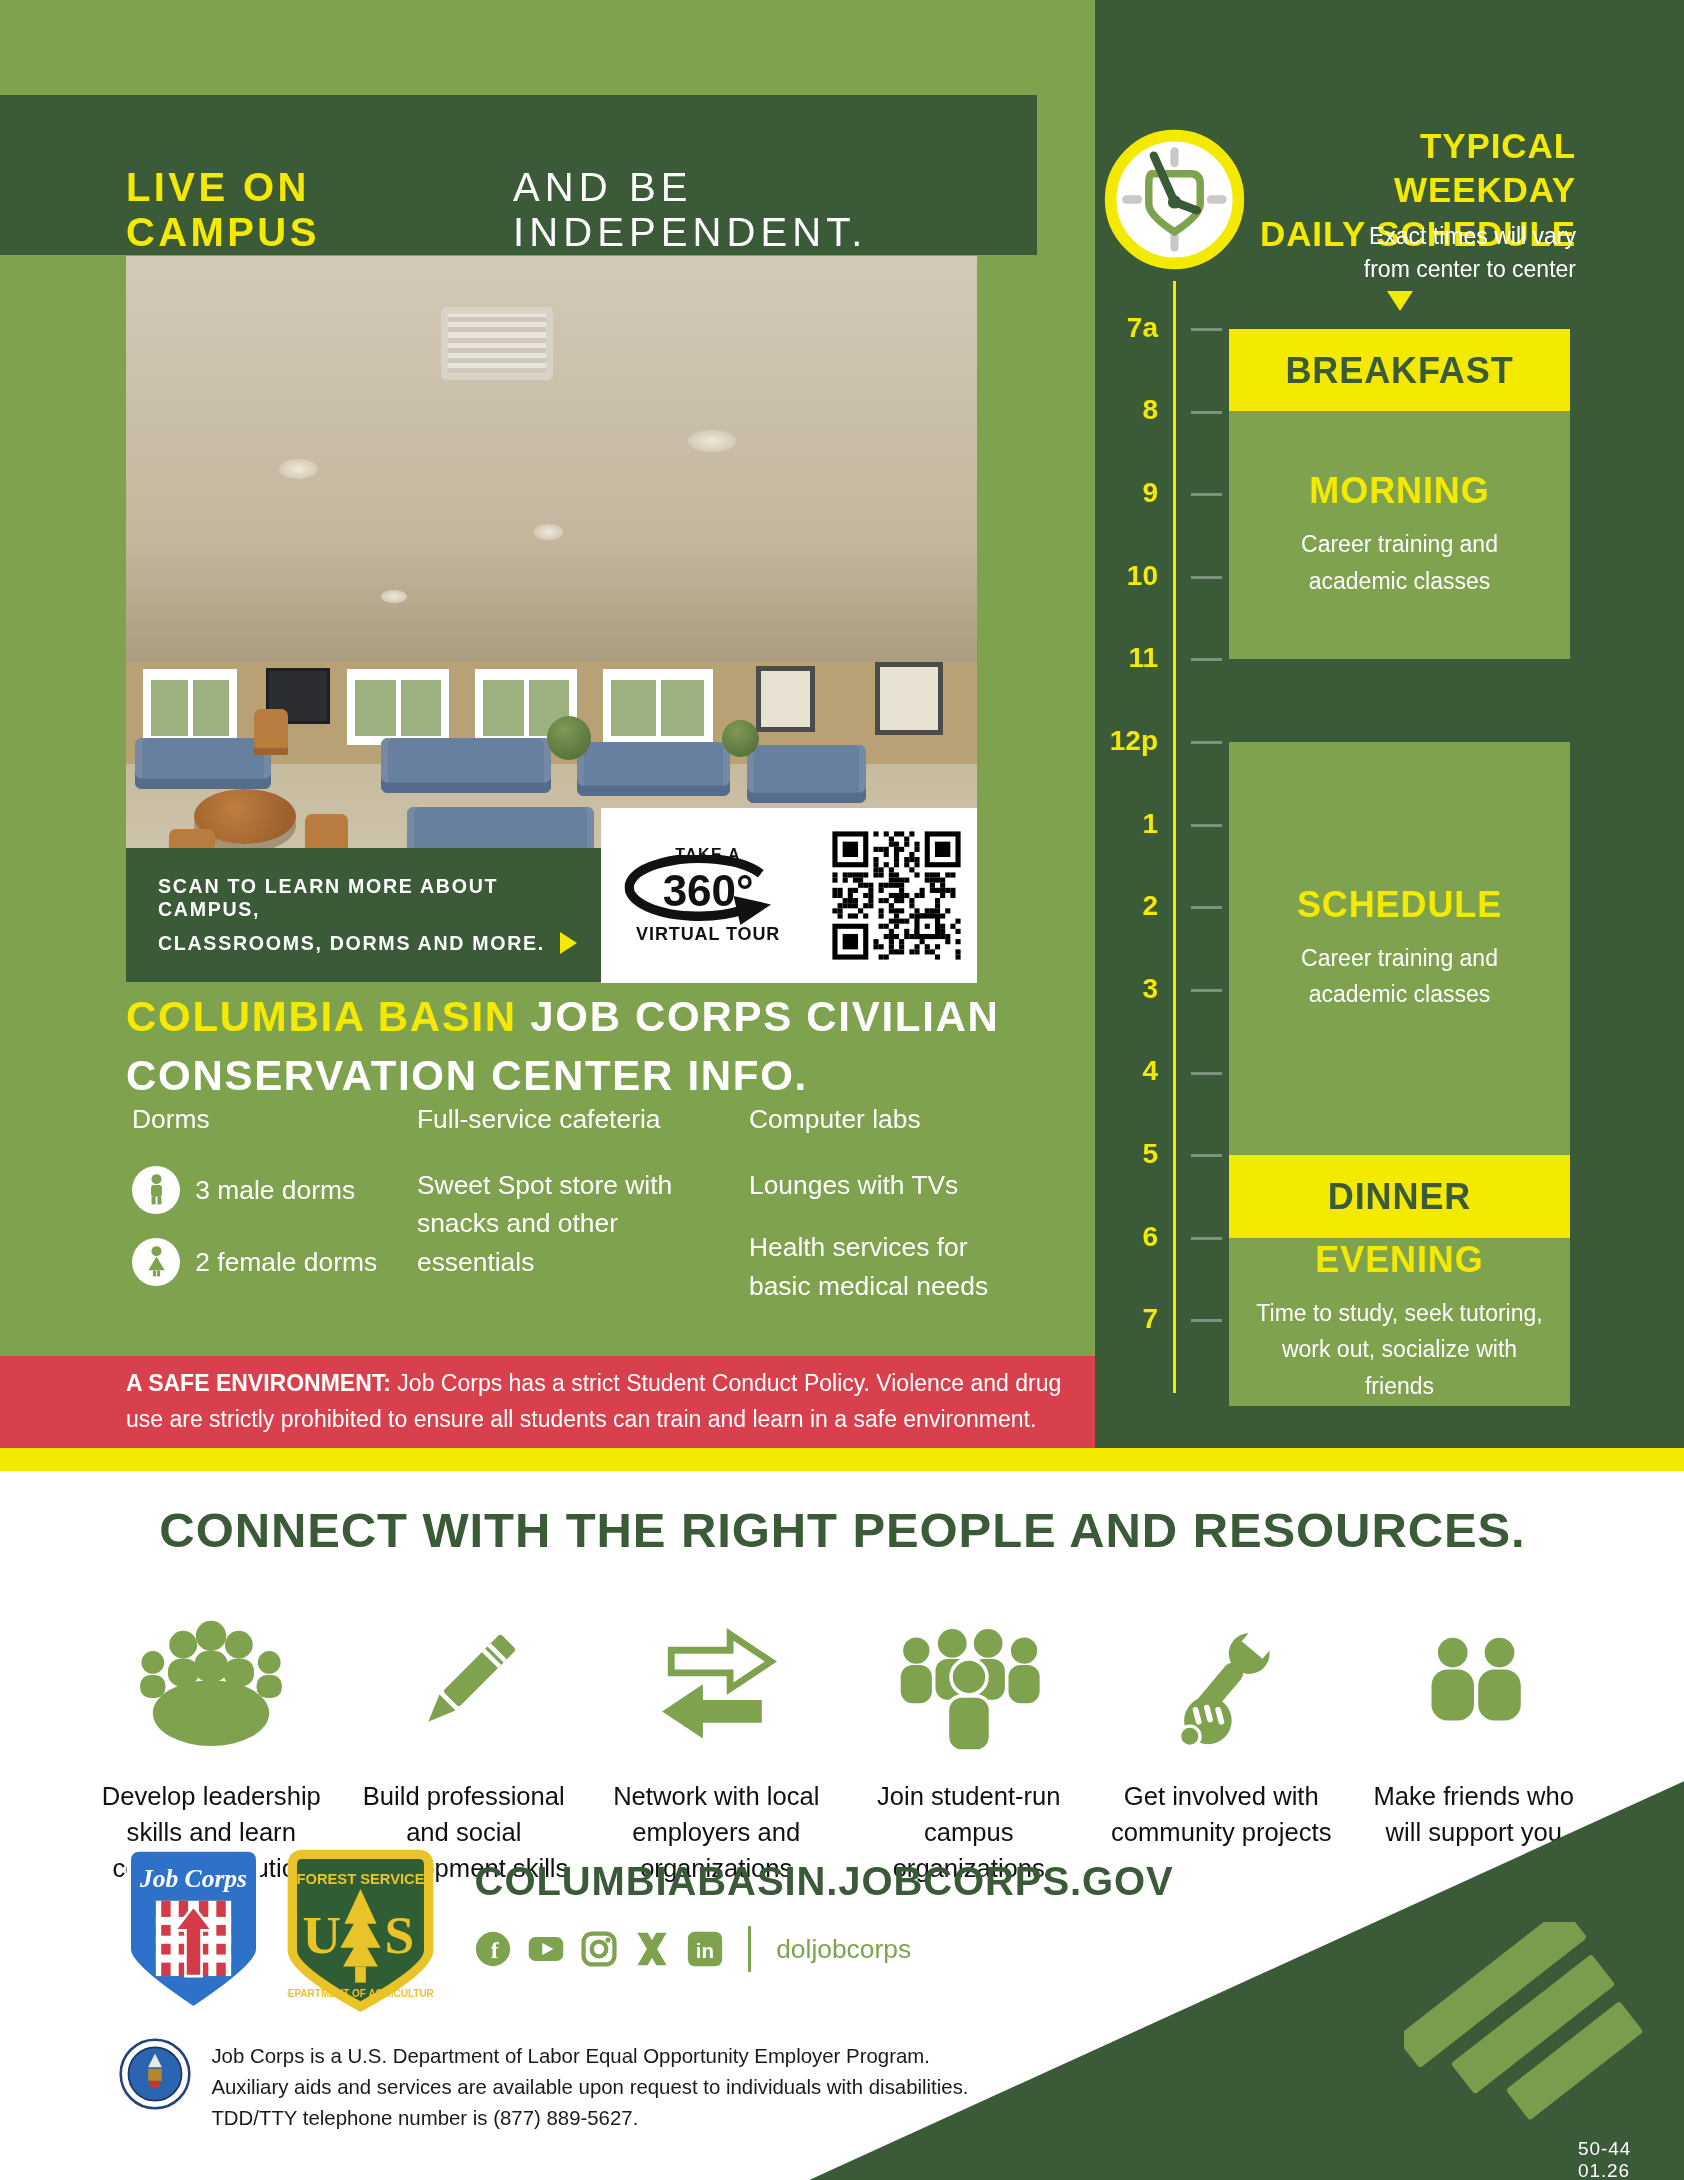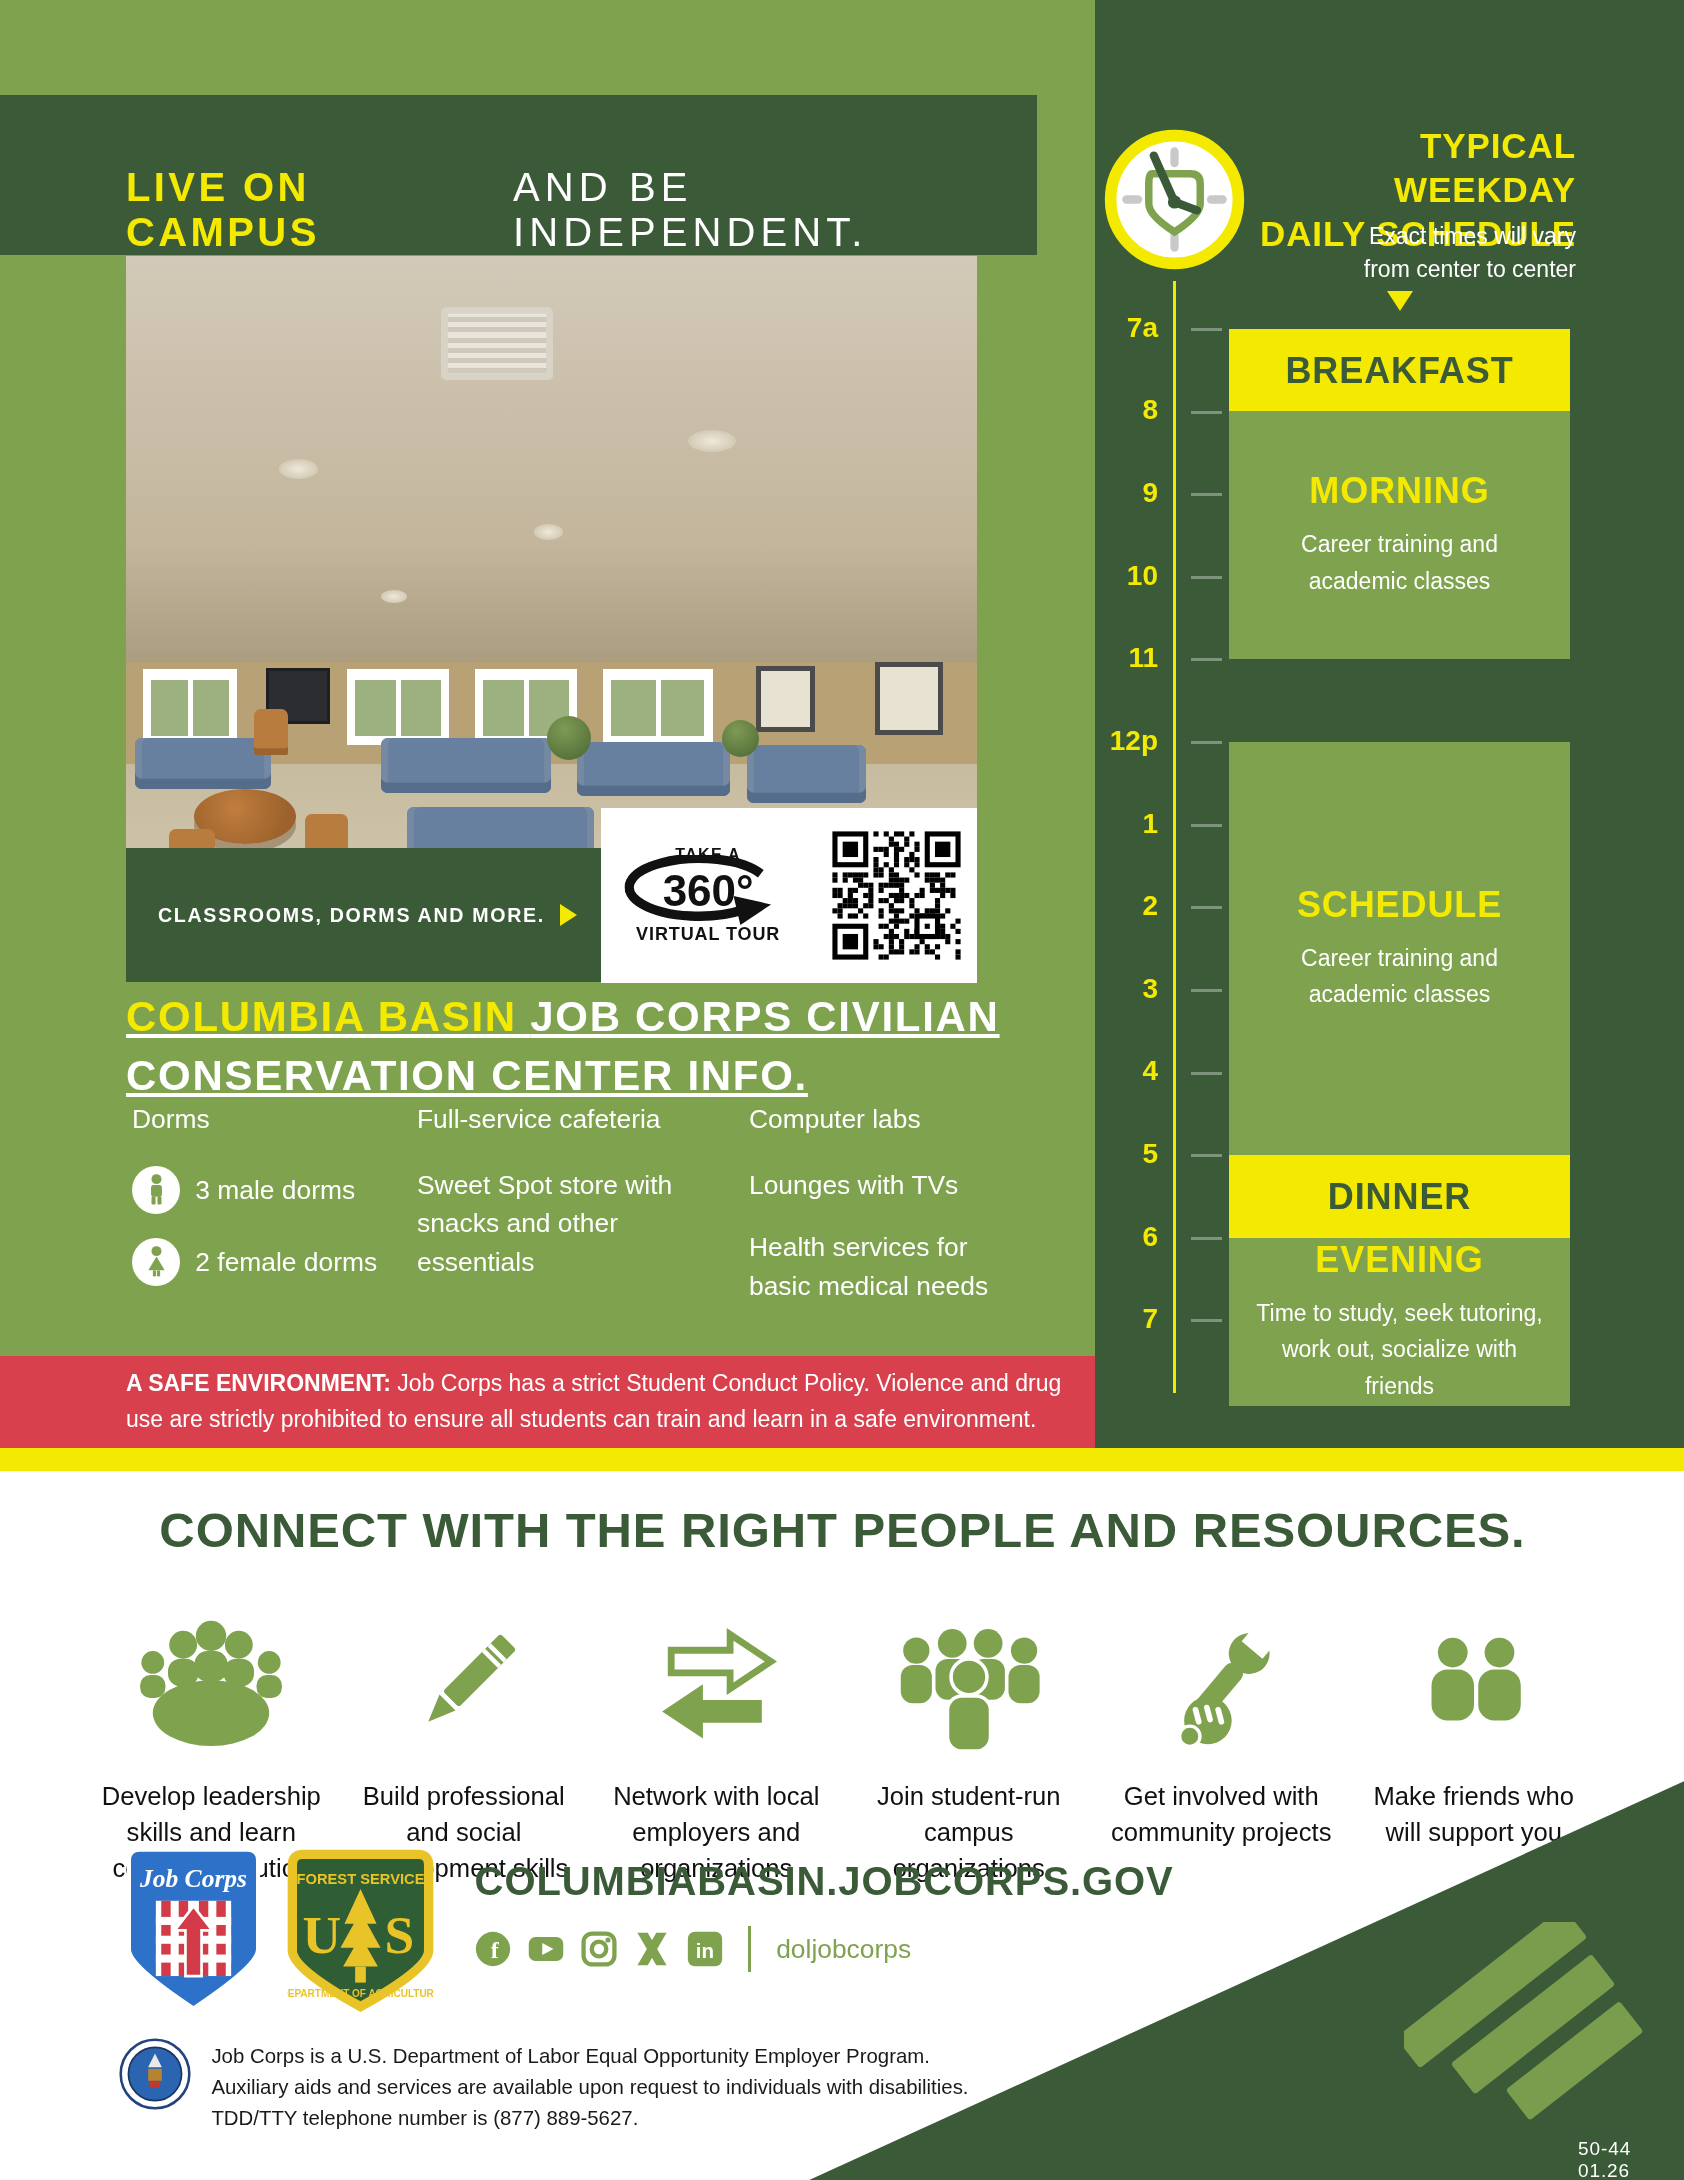--- a/index.html
+++ b/index.html
@@ -54,21 +54,21 @@
   .tour-box{left:601px;top:808px;width:376px;height:175px;background:#fff;display:flex;align-items:center;}
   .tour-left{width:57%;text-align:center;color:#111;}
   .take-a{font-size:16px;font-weight:700;letter-spacing:1.3px;}
   .deg-wrap{position:relative;display:inline-block;margin-top:1.7px;}
   .deg-txt{position:relative;font-size:44px;font-weight:800;letter-spacing:0px;z-index:2;}
   .deg-swoosh{position:absolute;left:50%;top:50%;transform:translate(-50%,-44%);z-index:1;}
   .virtual{font-size:18px;font-weight:700;letter-spacing:0.9px;margin-top:8.5px;}
   .qr-wrap{width:43%;display:flex;justify-content:center;}
 
   
-  .info-title{left:126px;top:988px;font-weight:700;font-size:42px;letter-spacing:1.7px;line-height:1.40;color:#fff;text-decoration:underline;}
+  .info-title{left:126px;top:988px;font-weight:700;font-size:42px;letter-spacing:1.7px;line-height:1.40;color:#fff;}
   .info-title .hl{color:var(--yl);}
   .info-grid{left:132px;top:1104px;width:928px;display:flex;}
   .info-col{box-sizing:border-box;padding-right:25.6px;}
   .info-col:nth-child(1){width:285px;}
   .info-col:nth-child(2){width:332px;}
   .info-col:nth-child(3){width:307px;}
   .col-heading{font-size:26.4px;color:#fff;margin-bottom:31px;}
   .info-item{display:flex;align-items:center;gap:15.3px;margin-bottom:24px;font-size:26.4px;color:#fff;line-height:1.45;}
   .picon{width:48px;height:48px;border-radius:50%;background:#fff;flex:none;
     display:flex;align-items:center;justify-content:center;}
@@ -187,20 +187,23 @@
     <div class="ph-chair" style="left:5%;top:79%;width:46px;height:66px;"></div>
     <div class="ph-chair" style="left:21%;top:77%;width:43px;height:61px;"></div>
     <div class="ph-chair" style="left:15%;top:62.5%;width:34px;height:46px;"></div>
     <div class="ph-chair" style="left:62%;top:90%;width:48px;height:68px;"></div>
     <div class="ph-chair" style="left:80%;top:88%;width:48px;height:72px;"></div>
     <div class="ph-chair" style="left:44%;top:95%;width:49px;height:51px;"></div>
     <div class="ph-bench" style="left:38%;top:88.5%;width:136px;height:39px;"></div>
   </div>
 
   <div class="abs scan-box">
+    <div class="scan-line">
+        <span>SCAN TO LEARN MORE ABOUT CAMPUS,</span>
+      </div>
     <div class="scan-line">
       <span>CLASSROOMS, DORMS AND MORE.</span>
       <span class="scan-caret"></span>
     </div>
   </div>
 
   <div class="abs tour-box">
     <div class="tour-left">
       <div class="take-a">TAKE A</div>
       <div class="deg-wrap">

